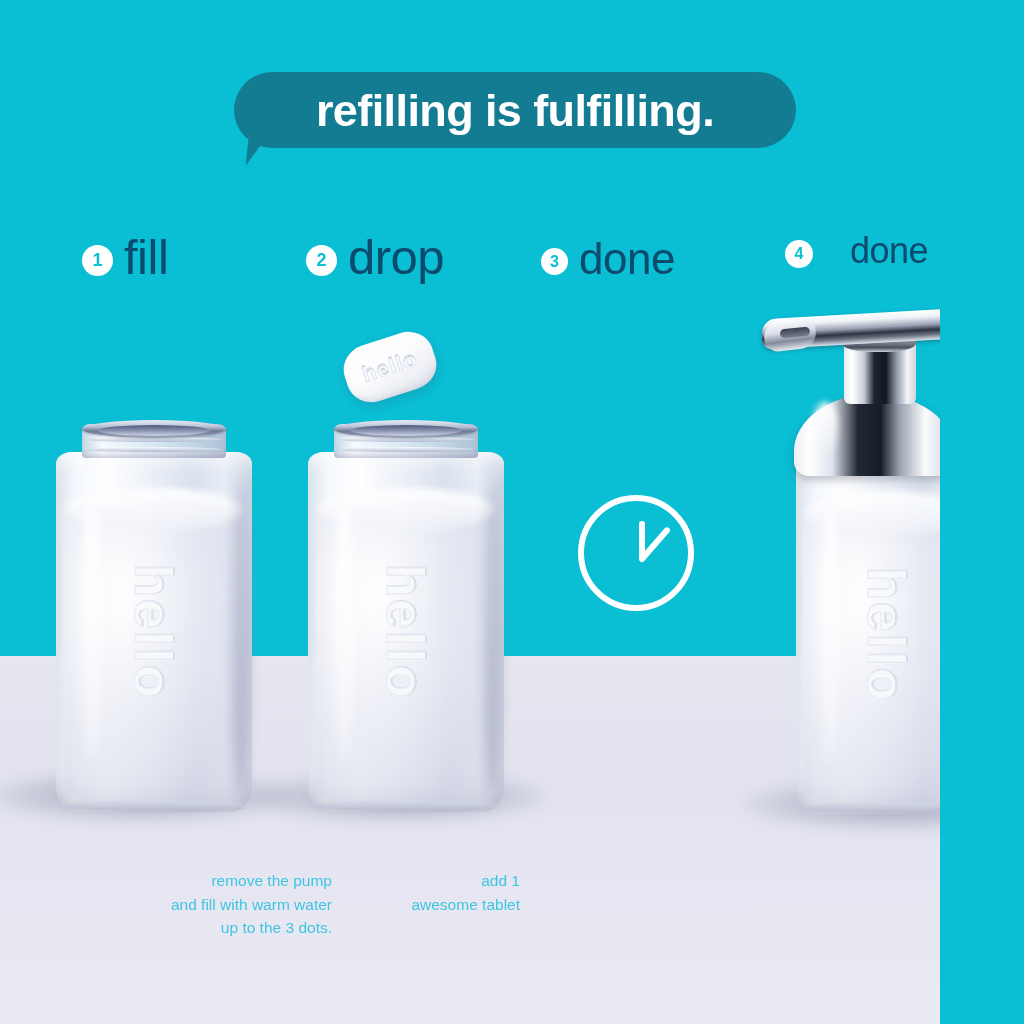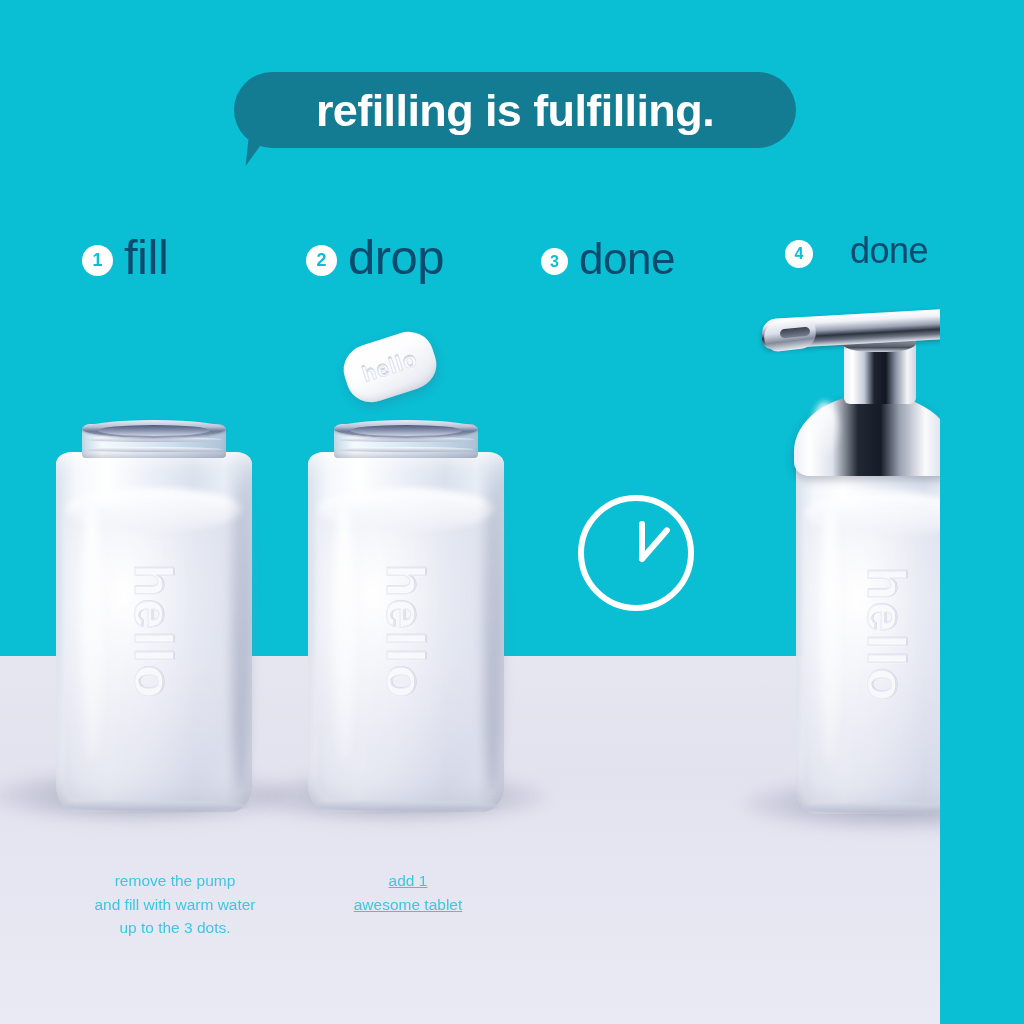--- a/index.html
+++ b/index.html
@@ -233,24 +233,24 @@
   }
   .pump-dome-hi{
     position:absolute;left:54px;top:96px;width:26px;height:54px;border-radius:50%;
     background:linear-gradient(180deg,rgba(255,255,255,.95),rgba(255,255,255,.15));
     filter:blur(3px);
   }
 
   
   .caption{
     position:absolute;color:#3FC5E0;font-size:15.5px;line-height:1.52;
-    text-align:center;font-weight:normal;
+    text-align:right;font-weight:normal;
   }
   .cap1{left:18px;top:869px;width:314px;}
-  .cap2{left:296px;top:869px;width:224px;text-decoration:underline;}
+  .cap2{left:296px;top:869px;width:224px;}
   .cap3{left:513px;top:869px;width:254px;}
   .cap4{left:742px;top:869px;width:280px;}
 </style>
 </head>
 <body>
 
 <div id="stage">
 
   <div class="bg-sky"></div>
   <div class="bg-floor"></div>

